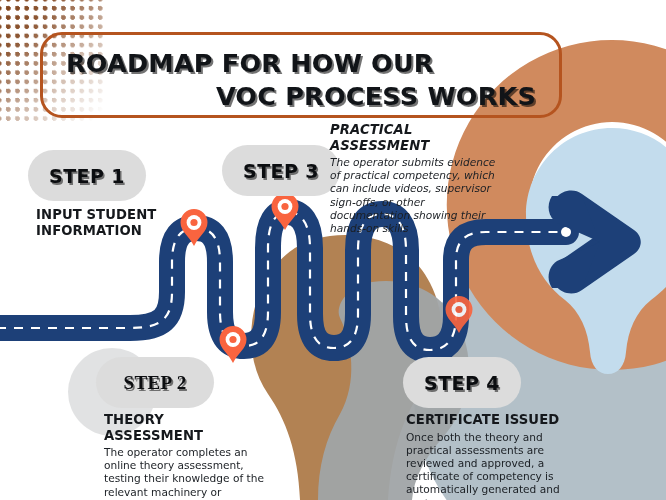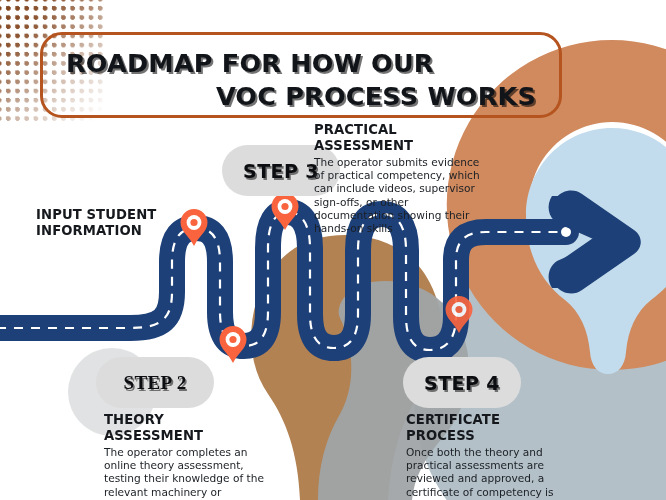--- a/index.html
+++ b/index.html
@@ -58,21 +58,21 @@
   .step-head{
     font-weight:bold;font-size:13.2px;line-height:15.5px;color:#15181c;
     font-family:"DejaVu Sans", sans-serif;margin:0 0 3px 0;letter-spacing:.1px;
   }
   .step-body{
     font-size:10.6px;line-height:13.2px;color:#1b1f24;
     font-family:"DejaVu Sans", sans-serif;margin:0;
   }
   .st1{left:36px;top:207px;width:140px;}
   .st2{left:104px;top:412px;width:160px;}
-  .st3{left:314px;top:122px;width:170px;}
+  .st3{left:330px;top:122px;width:170px;font-style:italic;}
   .st4{left:406px;top:412px;width:165px;}
 
   
   .road-svg{position:absolute;left:0;top:0;width:666px;height:500px;}
 </style>
 </head>
 <body>
 
 <div id="canvas">
 
@@ -177,36 +177,37 @@
       <circle cx="459" cy="309.5" r="7.4" fill="#ffffff"></circle>
       <circle cx="459" cy="309.5" r="3.6" fill="#f9643f"></circle>
     </g>
   </svg>
 
   <div class="title-box">
     <div class="title-line l1">ROADMAP FOR HOW OUR</div>
     <div class="title-line l2">VOC PROCESS WORKS</div>
   </div>
 
+  <div class="step-badge sb1">STEP 1</div>
   <div class="step-badge sb2">STEP 2</div>
   <div class="step-badge sb3">STEP 3</div>
   <div class="step-badge sb4">STEP 4</div>
 
   <div class="step-text st1">
     <p class="step-head">INPUT STUDENT INFORMATION</p>
   </div>
 
   <div class="step-text st2">
     <p class="step-head">THEORY ASSESSMENT</p>
     <p class="step-body">The operator completes an online theory assessment, testing their knowledge of the relevant machinery or equipment.</p>
   </div>
 
   <div class="step-text st3">
     <p class="step-head">PRACTICAL ASSESSMENT</p>
     <p class="step-body">The operator submits evidence of practical competency, which can include videos, supervisor sign-offs, or other documentation showing their hands-on skills</p>
   </div>
 
   <div class="step-text st4">
-    <p class="step-head">CERTIFICATE PROCESS</p>
+    <p class="step-head">CERTIFICATE ISSUED</p>
     <p class="step-body">Once both the theory and practical assessments are reviewed and approved, a certificate of competency is automatically generated and sent.</p>
   </div>
 
 </div>
 
 </body></html>

